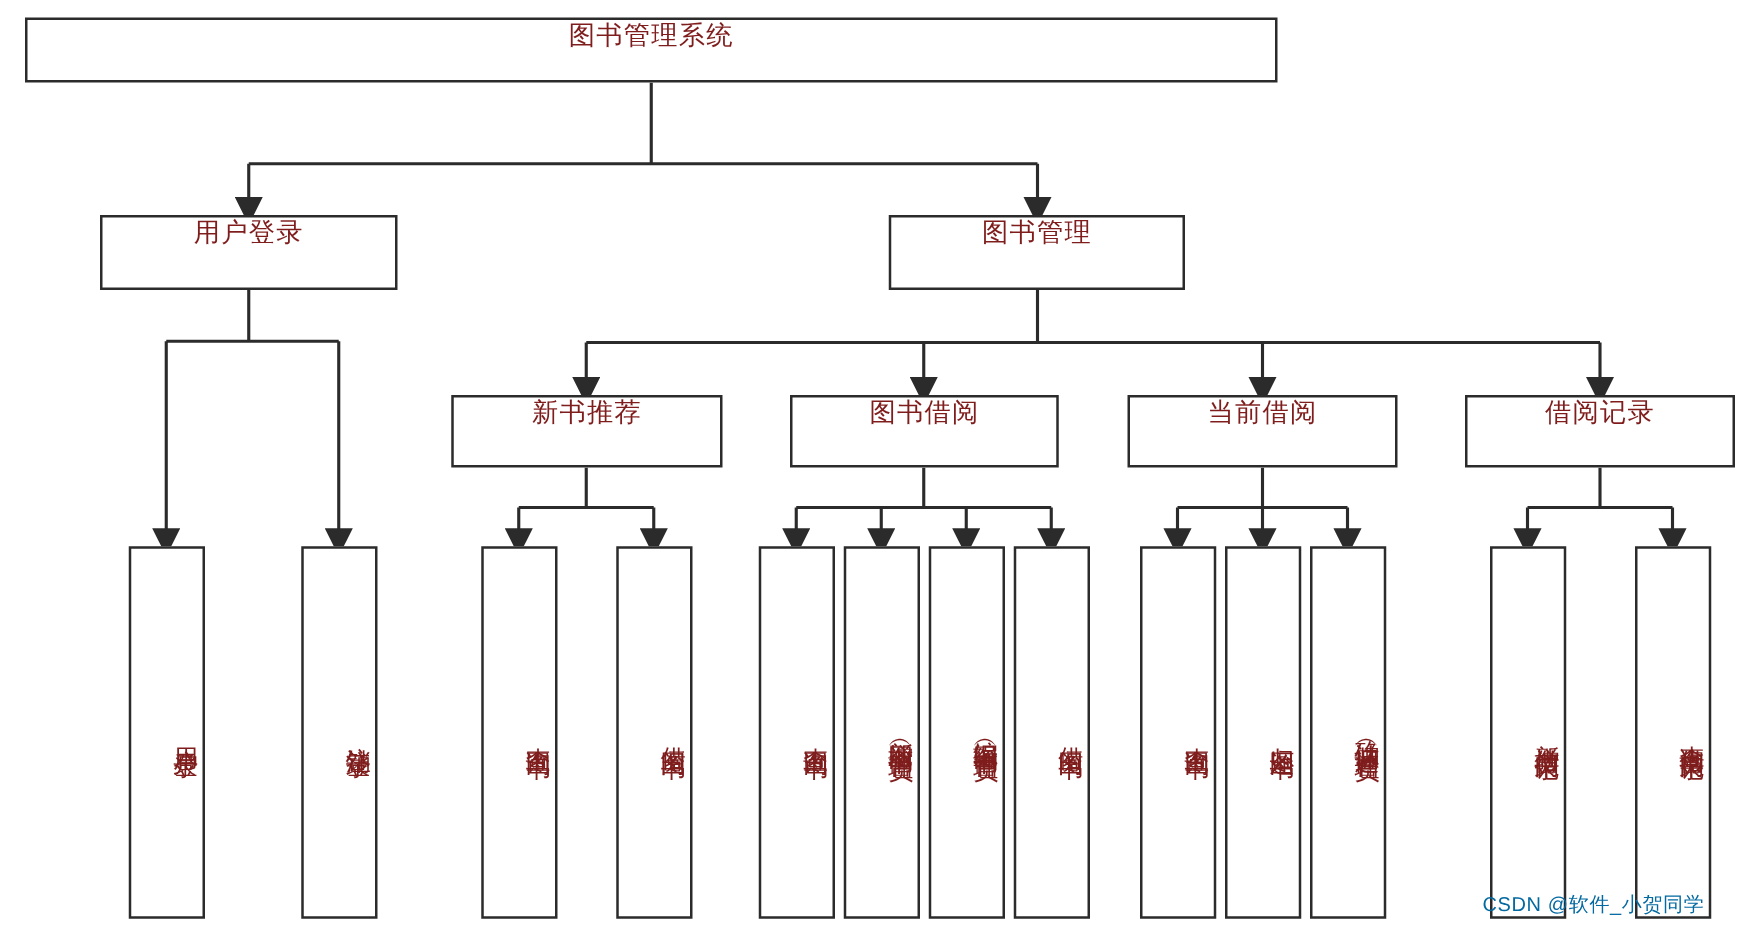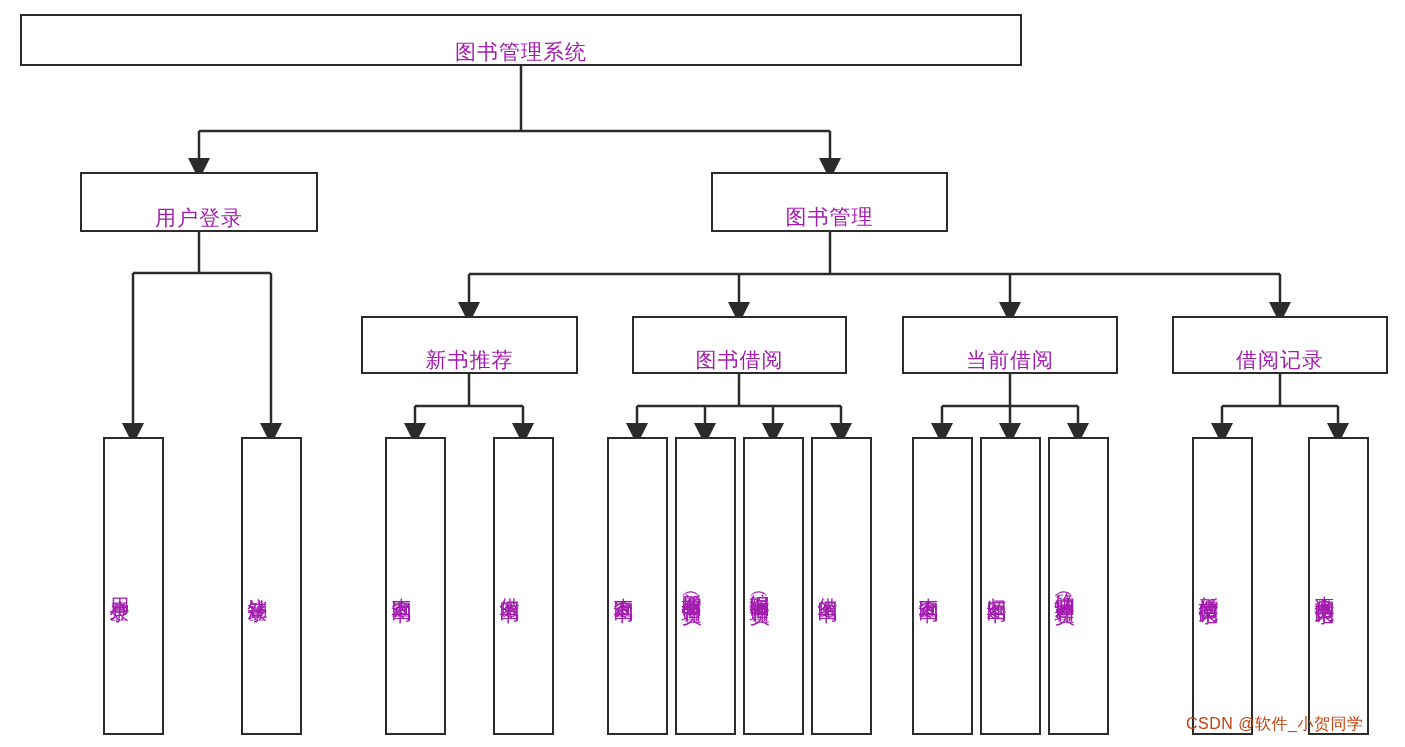--- a/index.html
+++ b/index.html
@@ -11,23 +11,23 @@
   }
   #diagram{position:relative;width:1405px;height:747px;}
   #wires{position:absolute;left:0;top:0;width:1405px;height:747px;}
 
   .node{
     position:absolute;
     box-sizing:border-box;
     background:#ffffff;
     border:2.5px solid #2b2b2b;
     display:flex;
-    align-items:flex-end;
+    align-items:flex-start;
     justify-content:center;
-    color:#a21caf;
+    color:#7f1d1d;
   }
   .node.horiz{
     font-size:21px;
     line-height:1.2;
     letter-spacing:1px;
   }
   .node.vert{
     writing-mode:vertical-rl;
     text-orientation:upright;
     font-size:20px;
@@ -40,21 +40,21 @@
     writing-mode:vertical-rl;
     text-orientation:upright;
     display:block;
     text-align:center;
   }
 
   #watermark{
     position:absolute;
     left:1186px;top:714px;
     font-size:16px;
-    color:#c2410c;
+    color:#0369a1;
     letter-spacing:0.5px;
     white-space:nowrap;
     pointer-events:none;
   }
 </style>
 </head>
 <body>
 
 <div id="diagram">
 

